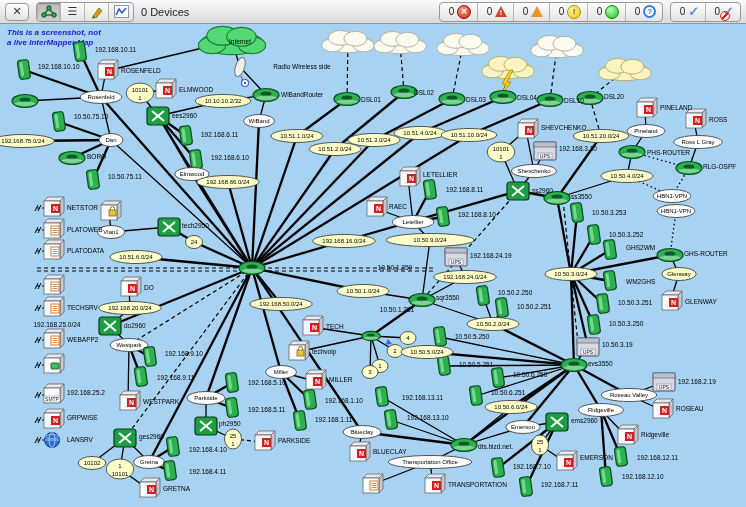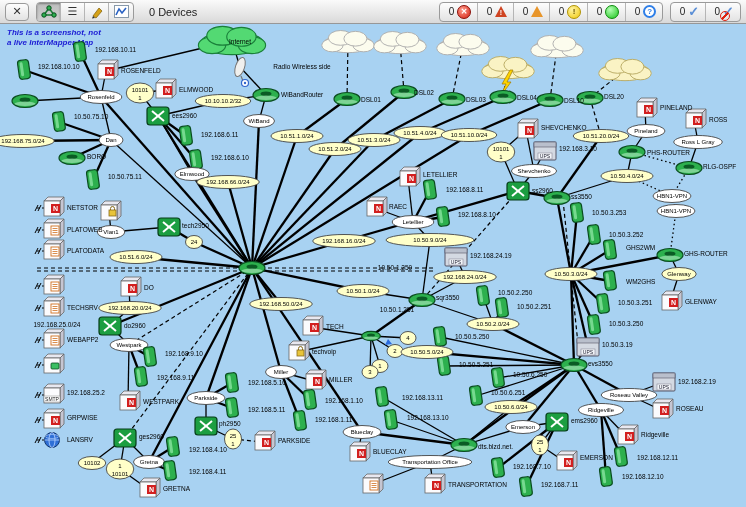--- a/index.html
+++ b/index.html
@@ -9,21 +9,21 @@
   #toolbar{position:absolute;top:0;left:0;width:746px;height:24px;box-sizing:border-box;
     background:linear-gradient(#fafafa,#d9d9d9);border-bottom:1px solid #979797;
     display:flex;align-items:center;padding:0 5px;gap:7px;}
   .tb-btn{height:18px;min-width:24px;box-sizing:border-box;border:1px solid #9a9a9a;border-radius:4px;
     background:linear-gradient(#fdfdfd,#e3e3e3);display:flex;align-items:center;justify-content:center;
     font-size:11px;color:#333;padding:0 3px;cursor:default;}
   .tb-group{display:flex;border:1px solid #9a9a9a;border-radius:4px;overflow:hidden;height:18px;background:linear-gradient(#fdfdfd,#e3e3e3);}
   .tb-group .tb-btn{border:none;border-radius:0;border-right:1px solid #b5b5b5;background:transparent;}
   .tb-group .tb-btn:last-child{border-right:none;}
   .tb-btn.active{background:linear-gradient(#bdbdbd,#cfcfcf);box-shadow:inset 0 1px 2px rgba(0,0,0,.35);}
-  #devices-label{font-size:11px;color:#222;margin-left:8px;}
+  #devices-label{font-size:11px;color:#222;margin-left:0;}
   #tb-spacer{flex:1;}
   .counter{display:flex;align-items:center;gap:3px;padding:0 6px;border-right:1px solid #b5b5b5;height:18px;}
   .counter:last-child{border-right:none;}
   .cnt{font-size:10px;color:#222;min-width:8px;text-align:right;}
   .cico{display:inline-block;position:relative;}
   .ic-round{width:12px;height:12px;border-radius:50%;text-align:center;font-weight:bold;}
   .ic-redx{background:radial-gradient(circle at 35% 30%,#ff9a8a,#d42314);border:1px solid #8a0d06;color:#fff;font-size:8px;line-height:12px;}
   .ic-yellow{background:radial-gradient(circle at 35% 30%,#fff3a0,#efc90f);border:1px solid #b09200;color:#6b5500;font-size:8px;line-height:12px;}
   .ic-green{background:radial-gradient(circle at 35% 30%,#b4ffb4,#1cc41c);border:1px solid #0a8a0a;}
   .ic-blueq{background:#fff;border:2px solid #2f7fe8;color:#2f7fe8;font-size:8px;line-height:9px;width:9px;height:9px;}

